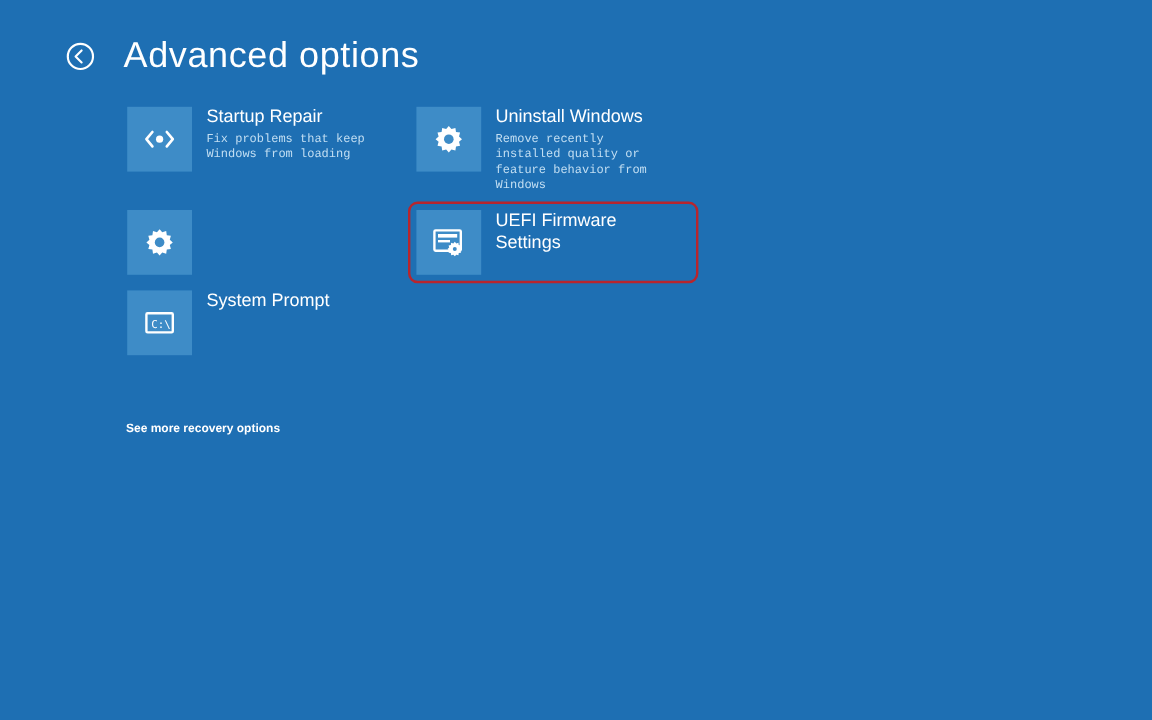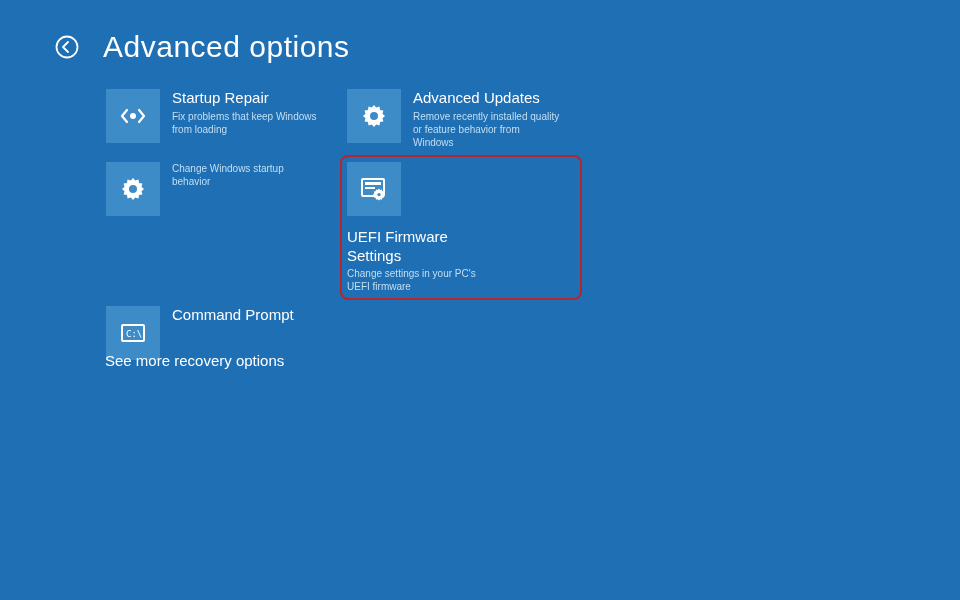--- a/index.html
+++ b/index.html
@@ -43,21 +43,20 @@
       gap:12px;
       align-items:flex-start;
       cursor:pointer;
       position:relative;
       padding:1px;
     }
     .tile.highlighted {
       outline:2px solid #b8252d;
       outline-offset:4px;
       border-radius:2px;
-      flex-direction:column;
     }
     .tile-icon {
       width:54px; height:54px;
       background:#3e8cc7;
       display:flex;
       align-items:center;
       justify-content:center;
       flex-shrink:0;
     }
     .tile-text {
@@ -68,27 +67,28 @@
       font-size:15px;
       font-weight:400;
       line-height:1.25;
       margin-bottom:2px;
     }
     .tile-desc {
       font-size:10px;
       font-weight:400;
       line-height:1.3;
       color:#c3dff3;
+      font-family:Liberation Mono, monospace;
     }
     .see-more {
       position:absolute;
       top:352px;
       left:105px;
-      font-size:15px;
-      font-weight:400;
+      font-size:10px;
+      font-weight:700;
       cursor:pointer;
     }
   </style>
 </head>
 <body>
 
 <div class="header">
   <span class="icon-wrap">
     <svg width="24" height="24" viewBox="0 0 24 24" fill="none" stroke="#ffffff" stroke-width="1.8">
       <circle cx="12" cy="12" r="10.5"></circle>
@@ -115,63 +115,61 @@
   </div>
 
   <div class="tile">
     <div class="tile-icon">
       <svg width="32" height="32" viewBox="0 0 32 32" fill="#ffffff">
         <path d="M16 5 L18.2 7.5 L21.5 6.6 L22 10 L25.4 10.5 L24.5 13.8 L27 16 L24.5 18.2 L25.4 21.5 L22 22 L21.5 25.4 L18.2 24.5 L16 27 L13.8 24.5 L10.5 25.4 L10 22 L6.6 21.5 L7.5 18.2 L5 16 L7.5 13.8 L6.6 10.5 L10 10 L10.5 6.6 L13.8 7.5 Z"></path>
         <circle cx="16" cy="16" r="4" fill="#3e8cc7"></circle>
       </svg>
     </div>
     <div class="tile-text">
-      <div class="tile-title">Advanced Updates</div>
+      <div class="tile-title">Uninstall Windows</div>
       <div class="tile-desc">Remove recently installed quality or feature behavior from Windows</div>
     </div>
   </div>
 
   <div class="tile">
     <div class="tile-icon">
       <svg width="32" height="32" viewBox="0 0 32 32" fill="#ffffff">
         <path d="M16 5 L18.2 7.5 L21.5 6.6 L22 10 L25.4 10.5 L24.5 13.8 L27 16 L24.5 18.2 L25.4 21.5 L22 22 L21.5 25.4 L18.2 24.5 L16 27 L13.8 24.5 L10.5 25.4 L10 22 L6.6 21.5 L7.5 18.2 L5 16 L7.5 13.8 L6.6 10.5 L10 10 L10.5 6.6 L13.8 7.5 Z"></path>
         <circle cx="16" cy="16" r="4" fill="#3e8cc7"></circle>
       </svg>
     </div>
     <div class="tile-text">
-      <div class="tile-desc">Change Windows startup behavior</div>
     </div>
   </div>
 
   <div class="tile highlighted">
     <div class="tile-icon">
       <svg width="34" height="34" viewBox="0 0 34 34">
         <rect x="5" y="7" width="22" height="17" rx="1" fill="none" stroke="#ffffff" stroke-width="2"></rect>
         <rect x="8" y="10" width="16" height="3" fill="#ffffff"></rect>
         <rect x="8" y="15" width="10" height="2" fill="#ffffff"></rect>
         <g transform="translate(22,22) scale(0.55)" fill="#ffffff">
           <path d="M0 -10 L2.2 -7.5 L5.5 -8.4 L6 -5 L9.4 -4.5 L8.5 -1.2 L11 1 L8.5 3.2 L9.4 6.5 L6 7 L5.5 10.4 L2.2 9.5 L0 12 L-2.2 9.5 L-5.5 10.4 L-6 7 L-9.4 6.5 L-8.5 3.2 L-11 1 L-8.5 -1.2 L-9.4 -4.5 L-6 -5 L-5.5 -8.4 L-2.2 -7.5 Z"></path>
           <circle cx="0" cy="1" r="3" fill="#3e8cc7"></circle>
         </g>
       </svg>
     </div>
     <div class="tile-text">
       <div class="tile-title">UEFI Firmware Settings</div>
-      <div class="tile-desc">Change settings in your PC's UEFI firmware</div>
     </div>
   </div>
 
   <div class="tile">
     <div class="tile-icon">
       <svg width="32" height="32" viewBox="0 0 32 32" fill="none" stroke="#ffffff" stroke-width="2">
         <rect x="5" y="8" width="22" height="16" rx="1"></rect>
         <text x="9" y="20" font-family="Consolas,monospace" font-size="9" fill="#ffffff" stroke="none">C:\</text>
       </svg>
     </div>
     <div class="tile-text">
-      <div class="tile-title">Command Prompt</div>
+      <div class="tile-title">System Prompt</div>
     </div>
   </div>
 
 
 </div>
 
 <div class="see-more">See more recovery options</div>
 
 </body></html>

